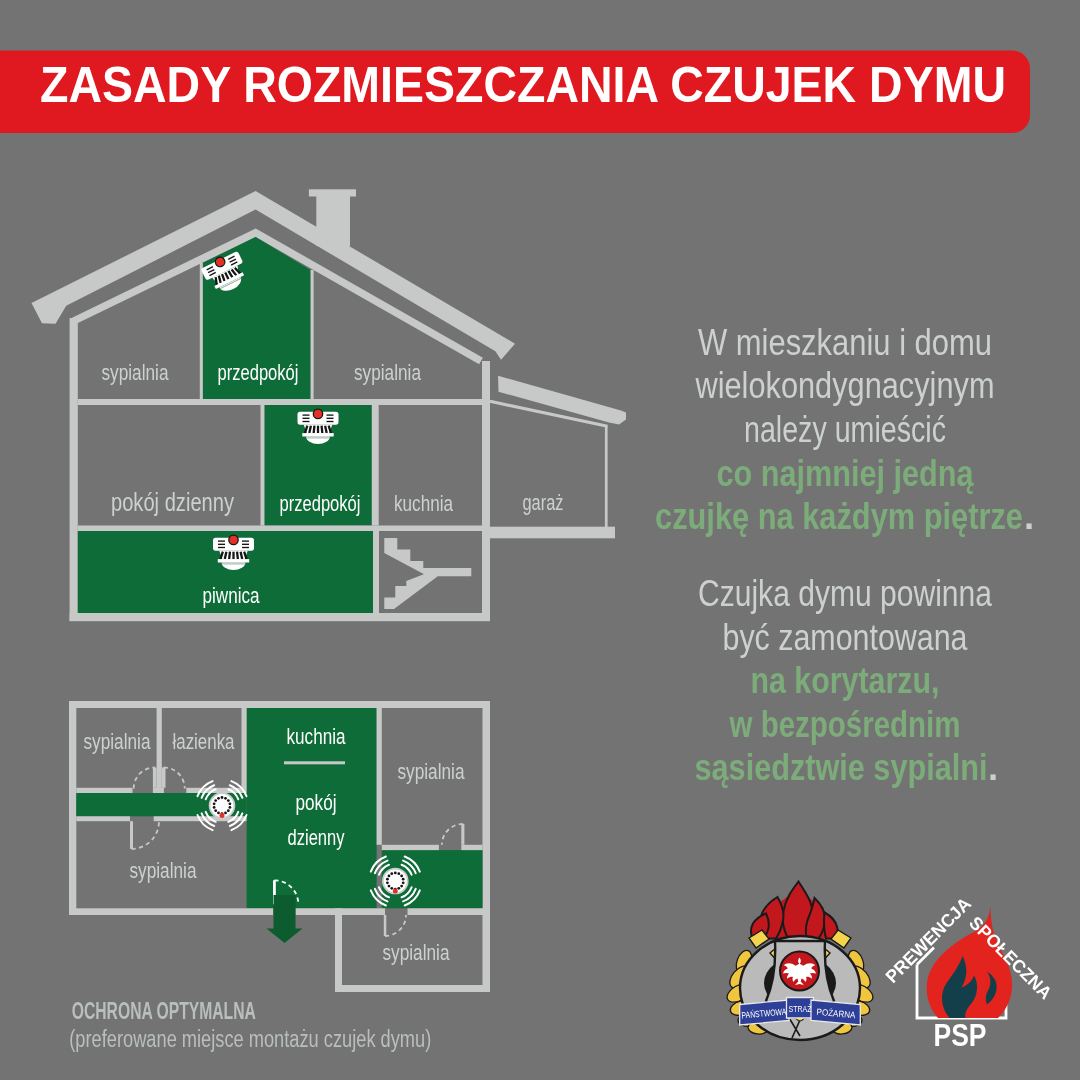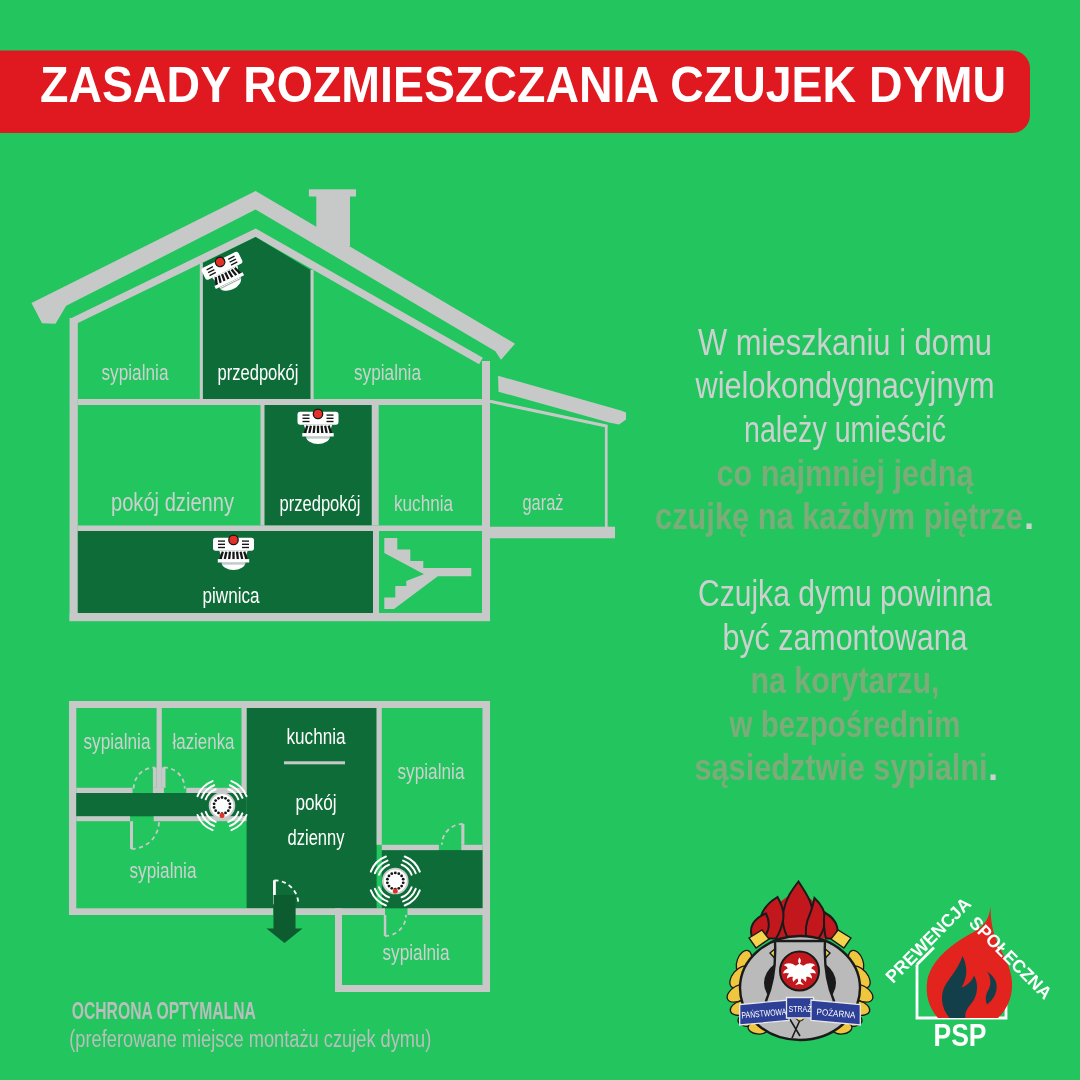--- a/index.html
+++ b/index.html
@@ -1,14 +1,14 @@
 <!DOCTYPE html>
 <html><head><meta charset="utf-8"><style>
 html,body{margin:0;padding:0}
-.stage{position:relative;width:1080px;height:1080px;background:#22c55e;overflow:hidden;font-family:"Liberation Sans",sans-serif}
+.stage{position:relative;width:1080px;height:1080px;background:#737373;overflow:hidden;font-family:"Liberation Sans",sans-serif}
 </style></head><body>
 <div class="stage">
 <svg width="1080" height="1080" viewBox="0 0 1080 1080" style="transform:translateZ(0)">
 <defs>
 <g id="dside">
 <rect x="0" y="3.2" width="41" height="13" rx="2.6" fill="#fff"></rect>
 <path d="M5.0,6.6 h7" stroke="#161616" stroke-width="1.35"></path>
 <path d="M5.0,9.8 h7" stroke="#161616" stroke-width="1.35"></path>
 <path d="M5.0,13.0 h7" stroke="#161616" stroke-width="1.35"></path>
 <path d="M29.0,6.6 h7" stroke="#161616" stroke-width="1.35"></path>

